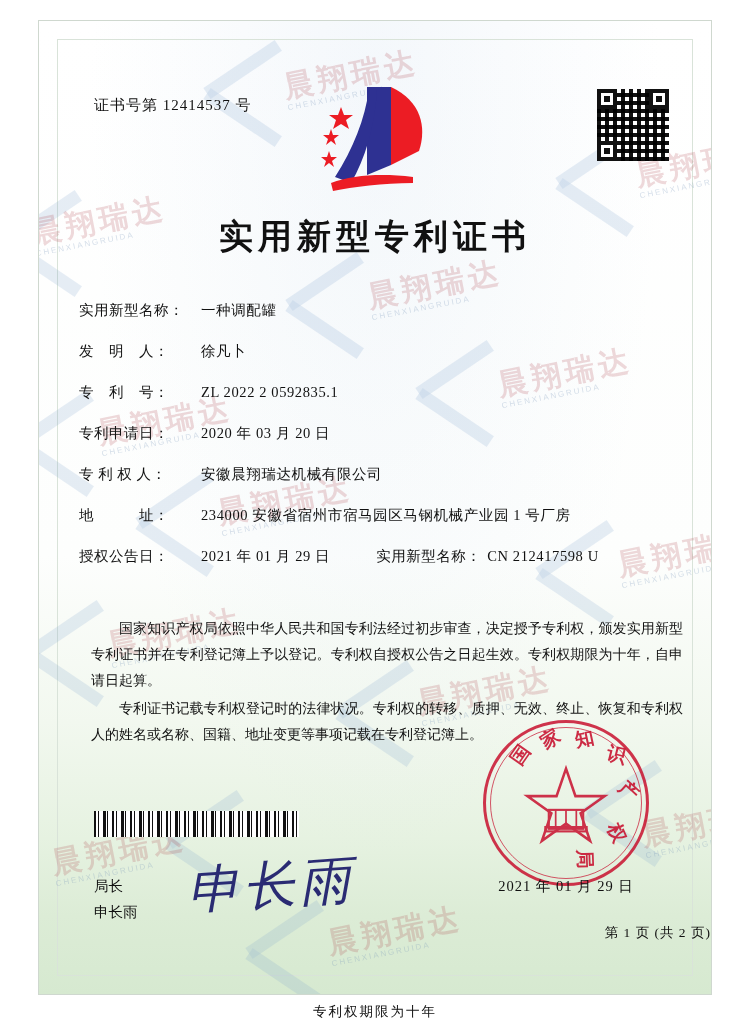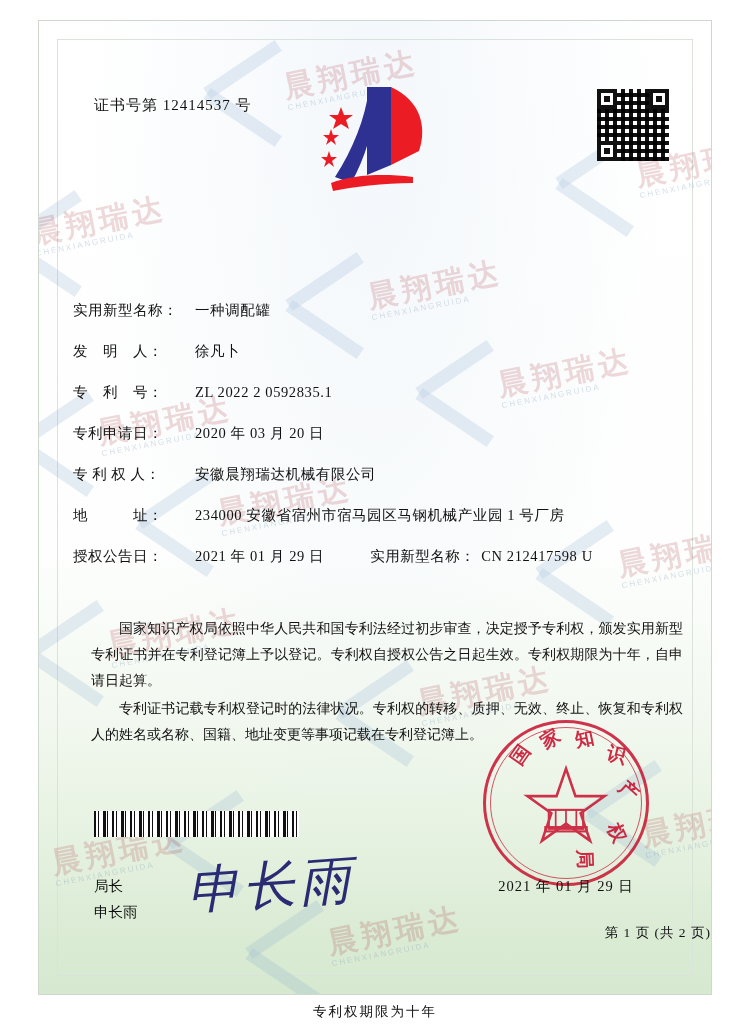--- a/index.html
+++ b/index.html
@@ -164,21 +164,21 @@
     text-align: center;
     font-size: 34px;
     letter-spacing: 5px;
     font-weight: bold;
     color: #111;
     font-family: "Liberation Serif", "DejaVu Serif", serif;
   }
 
   .fields {
     position: absolute;
-    left: 34px;
+    left: 40px;
     right: 44px;
     top: 280px;
   }
   .frow {
     display: flex;
     align-items: baseline;
     margin-bottom: 22px;
     font-size: 14.5px;
     color: #111;
   }
@@ -404,20 +404,21 @@
           <path d="M40 98 C58 70 70 40 74 10 L82 10 C80 48 70 80 56 104 Z" fill="#2e3192"></path>
           <path d="M36 104 C58 96 86 94 118 98 L118 104 C88 104 58 108 38 112 Z" fill="#ec1c24"></path>
           <g fill="#ec1c24">
             <polygon points="46,28 49,36 58,36 51,41 54,50 46,45 38,50 41,41 34,36 43,36"></polygon>
             <polygon points="36,50 38,56 44,56 39,60 41,66 36,62 31,66 33,60 28,56 34,56"></polygon>
             <polygon points="34,72 36,78 42,78 37,82 39,88 34,84 29,88 31,82 26,78 32,78"></polygon>
           </g>
         </svg>
       </div>
 
+      <div class="title">实用新型专利证书</div>
 
       <div class="fields">
         <div class="frow">
           <div class="flabel wide">实用新型名称：</div>
           <div class="fval">一种调配罐</div>
         </div>
         <div class="frow">
           <div class="flabel wide">发　明　人：</div>
           <div class="fval">徐凡卜</div>
         </div>

